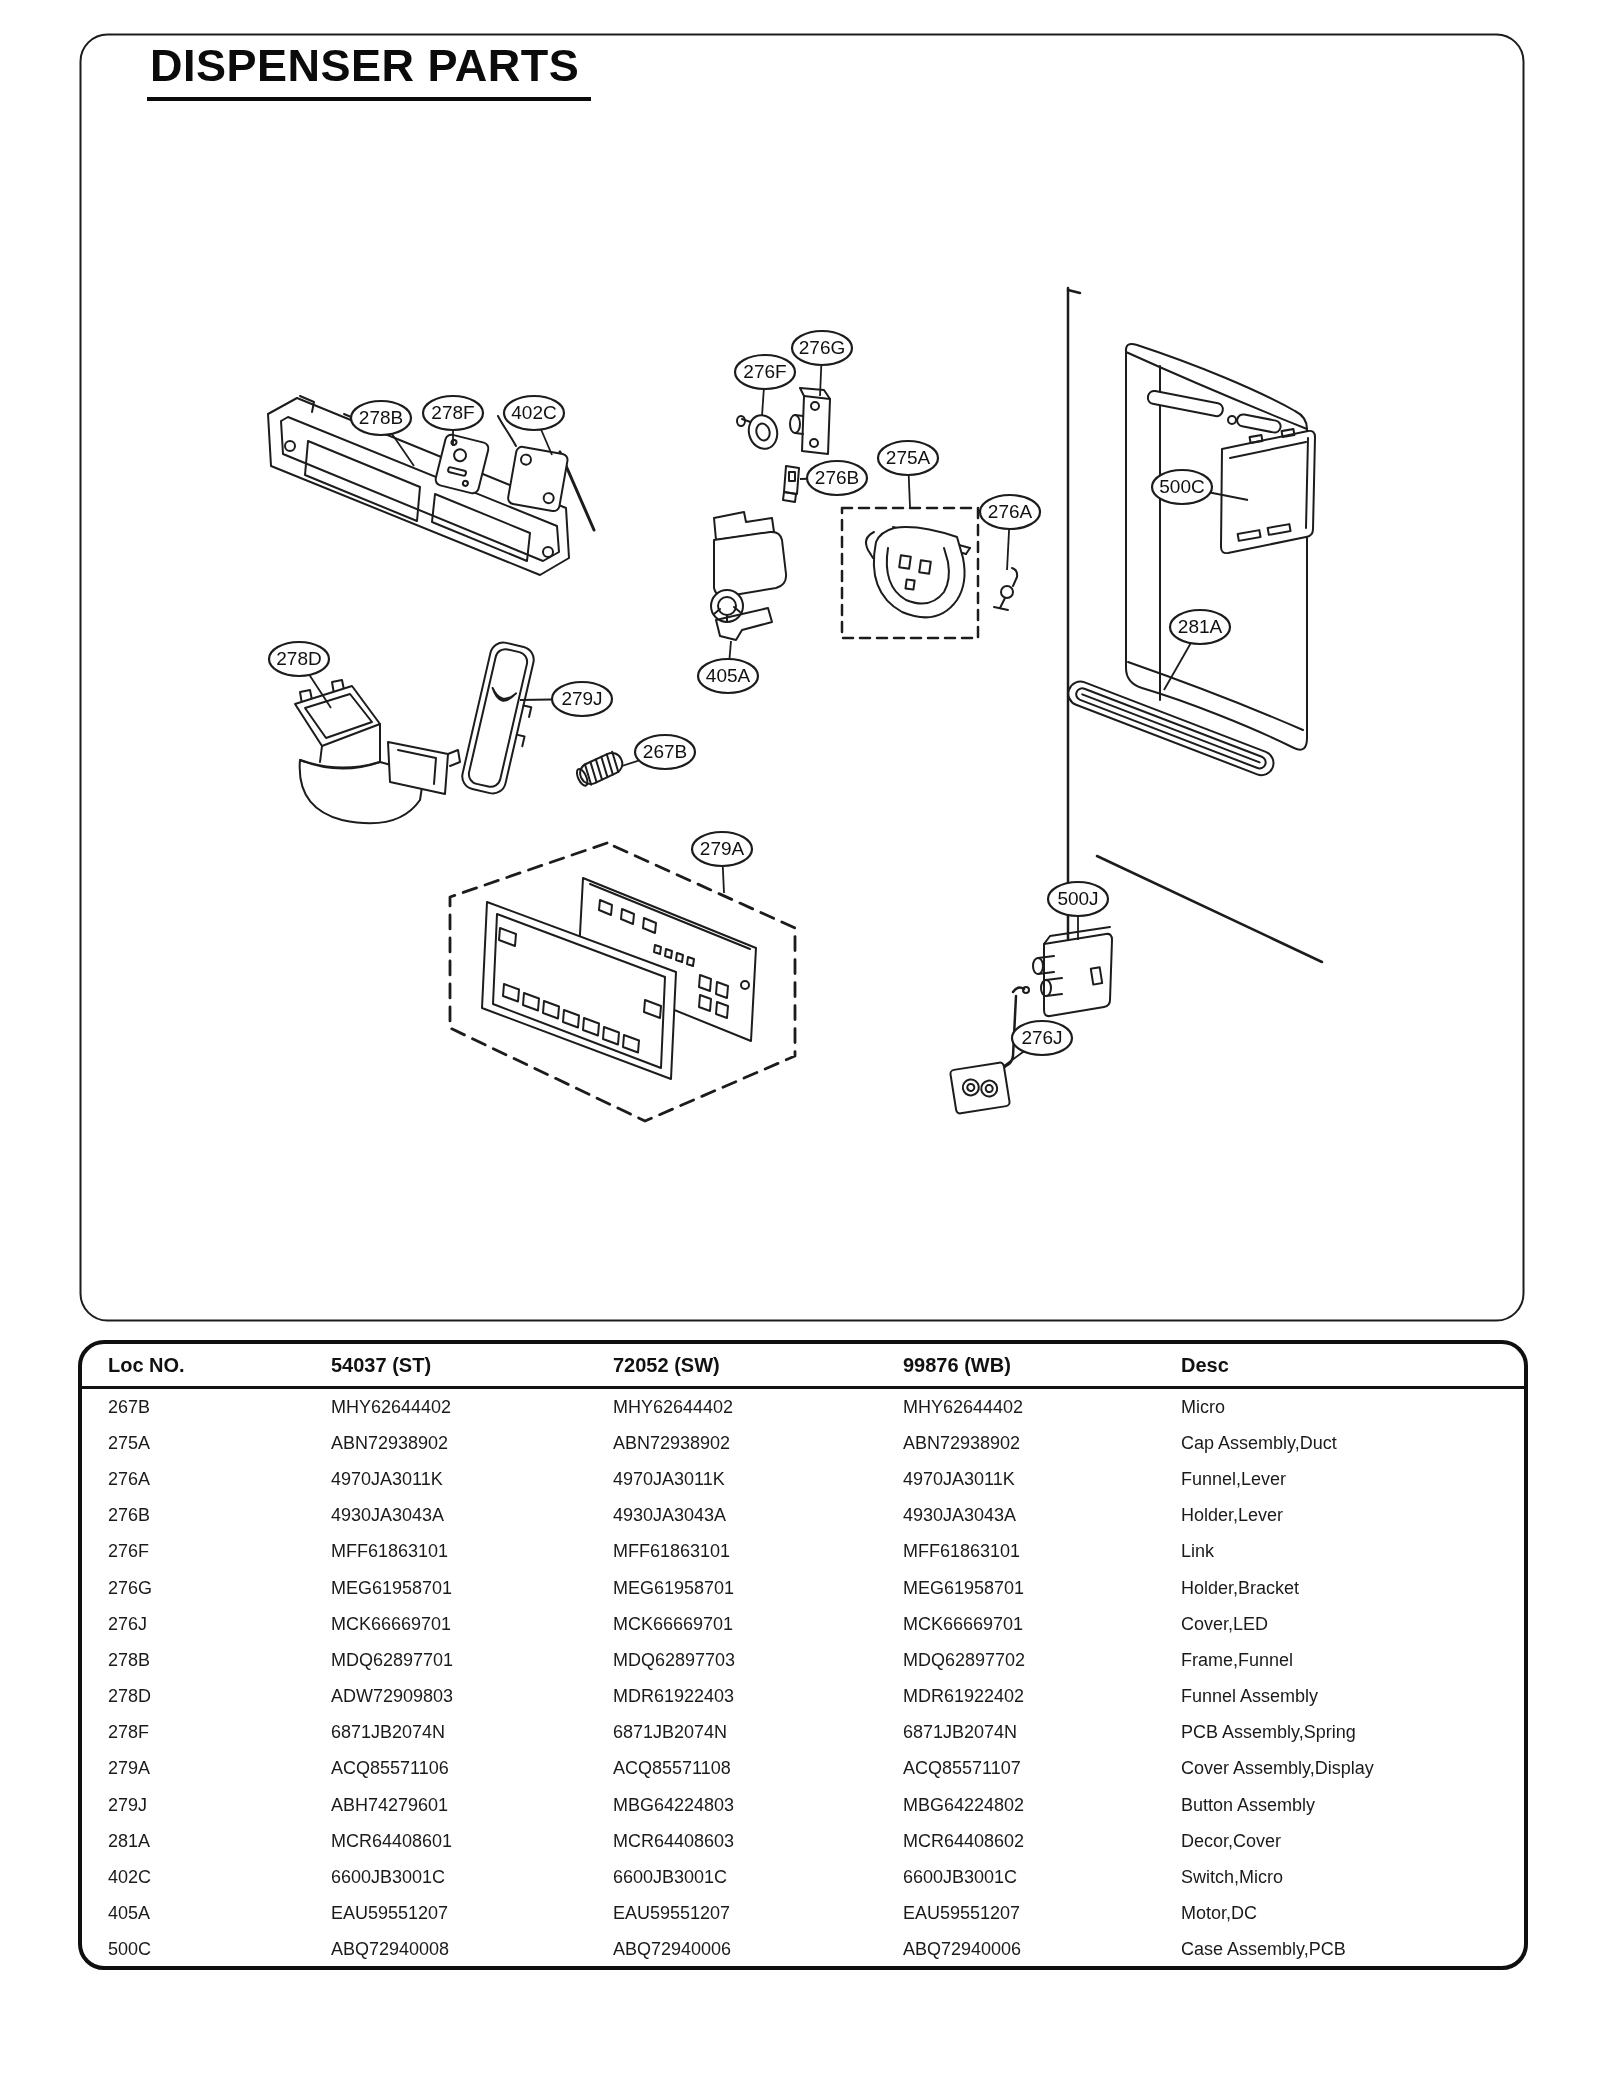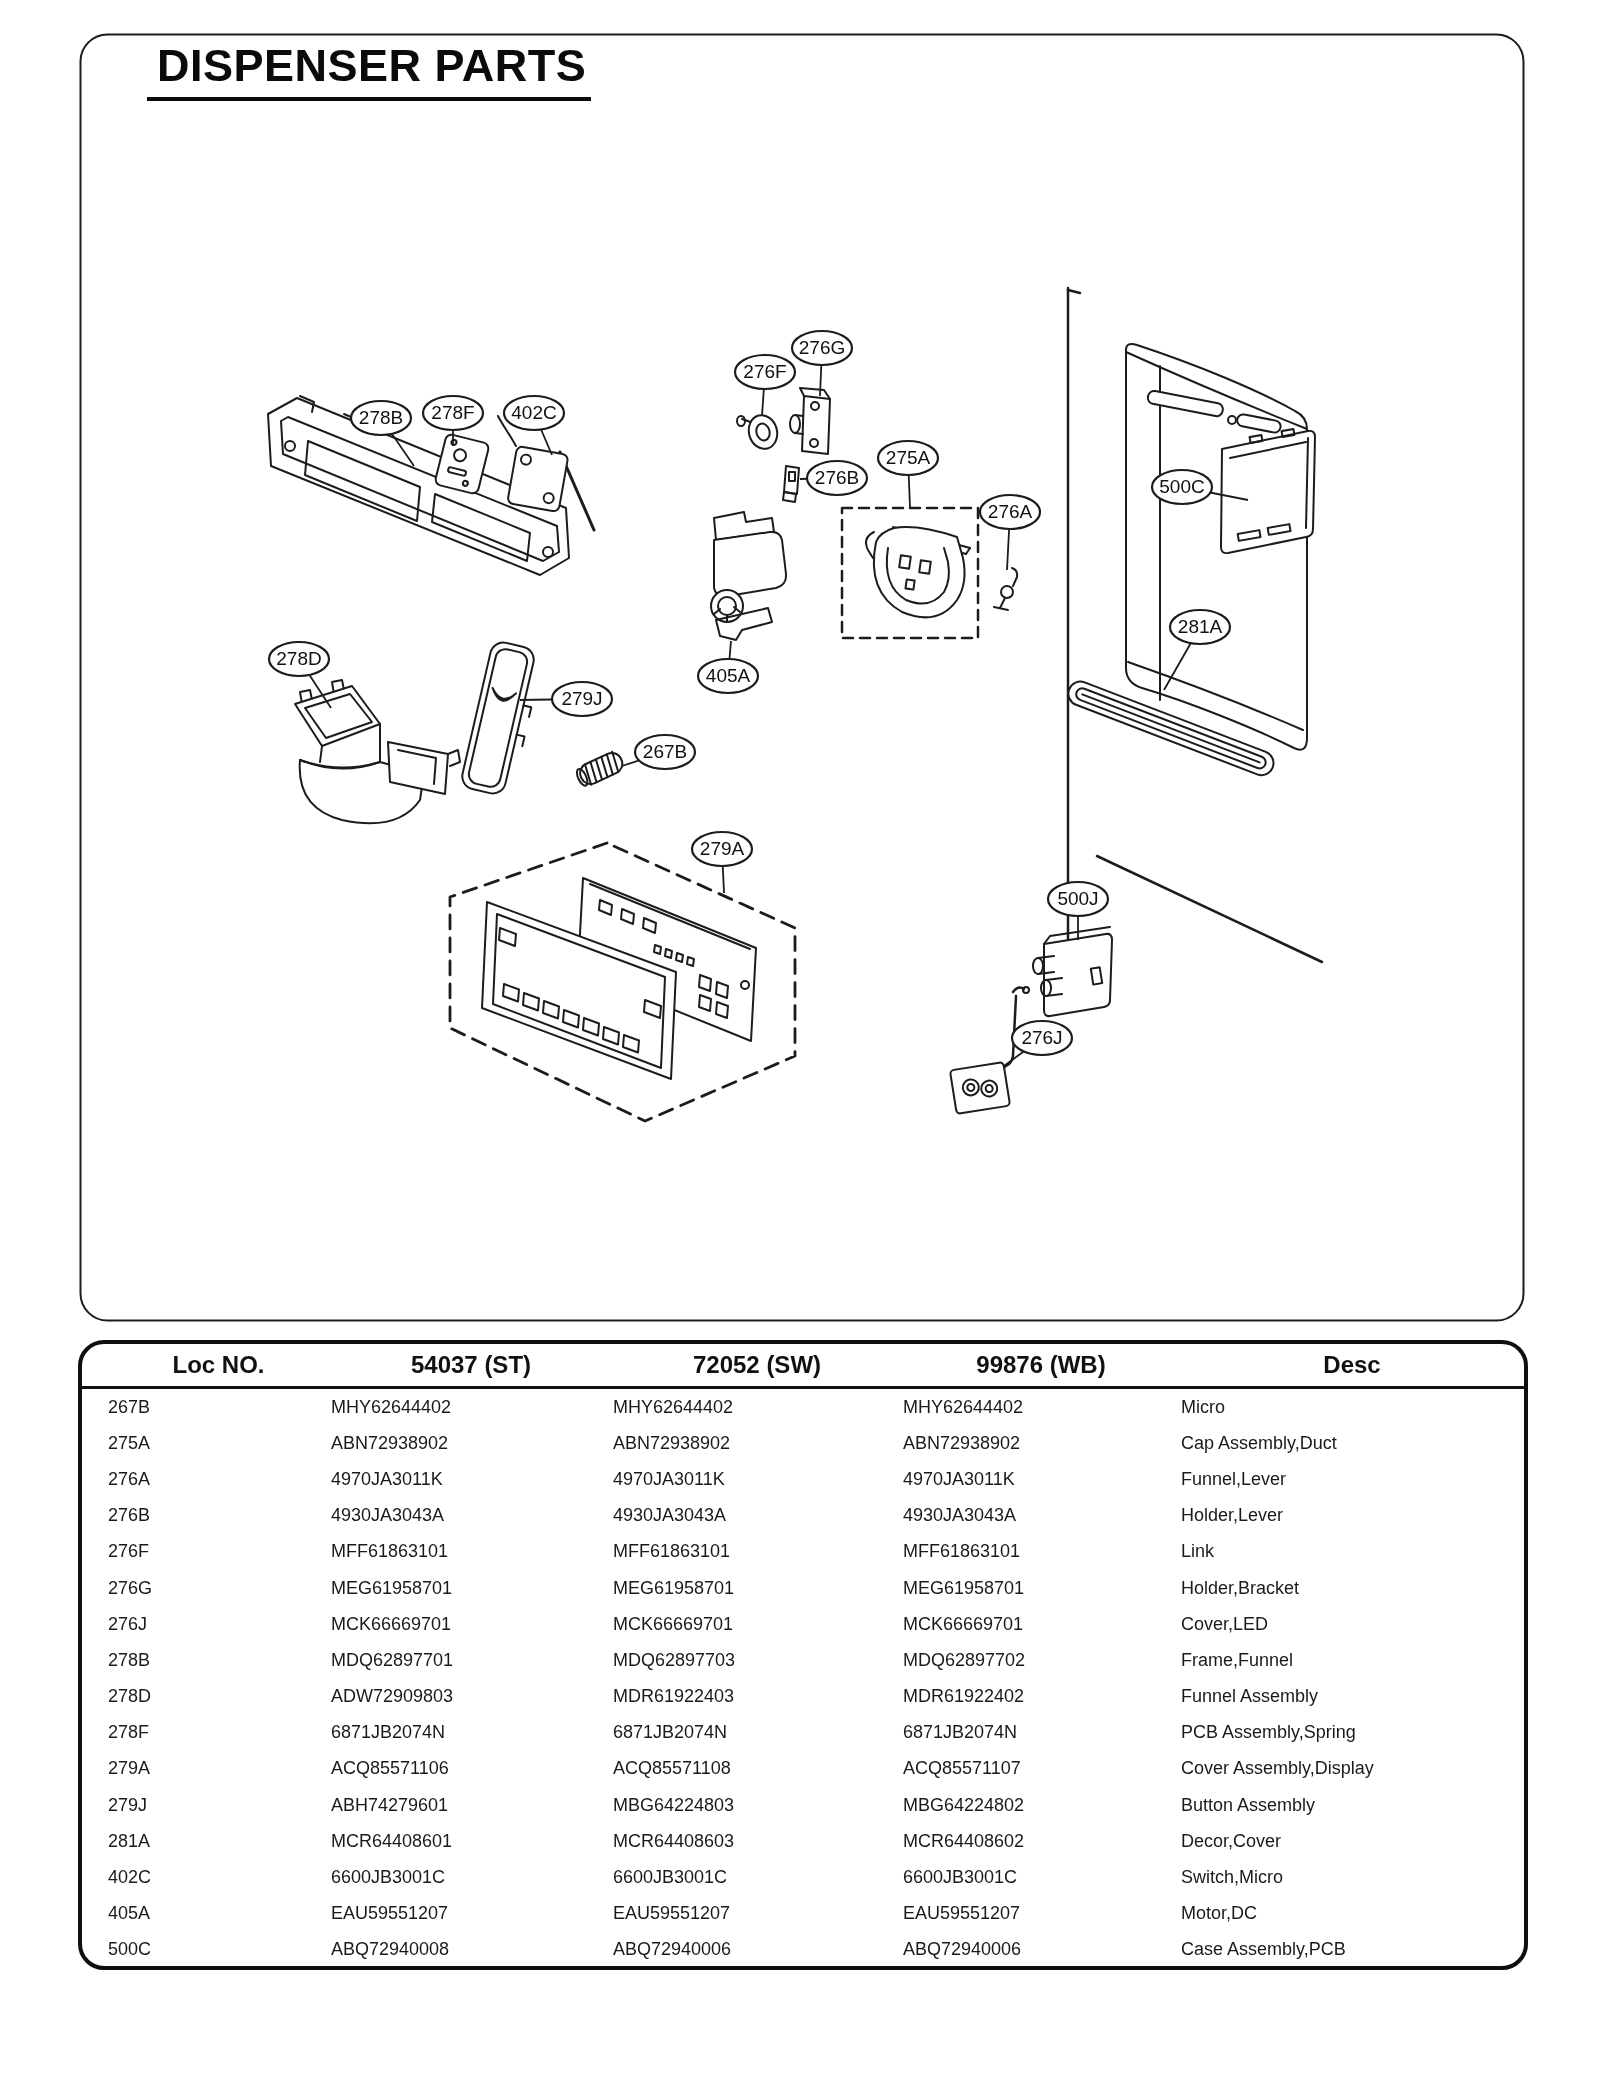--- a/index.html
+++ b/index.html
@@ -1,35 +1,35 @@
 <!DOCTYPE html>
 <html><head>
 <meta charset="utf-8">
 <style>
   html,body{margin:0;padding:0;background:#ffffff;}
   .page{position:relative;width:1600px;height:2084px;background:#ffffff;
         font-family:"Liberation Sans",sans-serif;color:#111;overflow:hidden;}
   
   .diagram-box{position:absolute;left:0;top:0;width:1600px;height:1330px;}
-  .page-title{position:absolute;left:157px;top:40px;font-size:45px;font-weight:bold;
+  .page-title{position:absolute;left:150px;top:40px;font-size:45px;font-weight:bold;
               letter-spacing:.5px;color:#0b0b0b;white-space:nowrap;}
   .title-rule{position:absolute;left:147px;top:97px;width:444px;height:4px;background:#0b0b0b;}
   svg.art{position:absolute;left:0;top:0;}
   .ln{stroke:#1c1c1c;stroke-width:2;fill:none;stroke-linejoin:round;stroke-linecap:round;}
   .fw{fill:#ffffff;}
   #callouts line{stroke:#1c1c1c;stroke-width:1.8;}
   #callouts ellipse{fill:#ffffff;stroke:#1c1c1c;stroke-width:2.2;}
   #callouts text{font-family:"Liberation Sans",sans-serif;font-size:19px;fill:#111;
                  text-anchor:middle;dominant-baseline:middle;}
   
   .table-box{position:absolute;left:78px;top:1340px;width:1450px;height:630px;
              border:4px solid #0f0f0f;border-radius:26px;background:#fff;box-sizing:border-box;
              overflow:hidden;}
   table.parts{border-collapse:collapse;width:100%;table-layout:fixed;}
-  table.parts th{font-size:24px;font-weight:bold;text-align:center;height:40px;vertical-align:middle;}
+  table.parts th{font-size:20px;font-weight:bold;text-align:left;height:40px;vertical-align:middle;}
   table.parts thead tr{border-bottom:3px solid #111;}
   table.parts td{font-size:18px;font-weight:400;height:34.2px;vertical-align:middle;
                  white-space:nowrap;overflow:hidden;color:#1a1a1a;}
   table.parts th:first-child,table.parts td:first-child{padding-left:26px;}
 </style>
 </head>
 <body>
 
 <div class="page">
 

